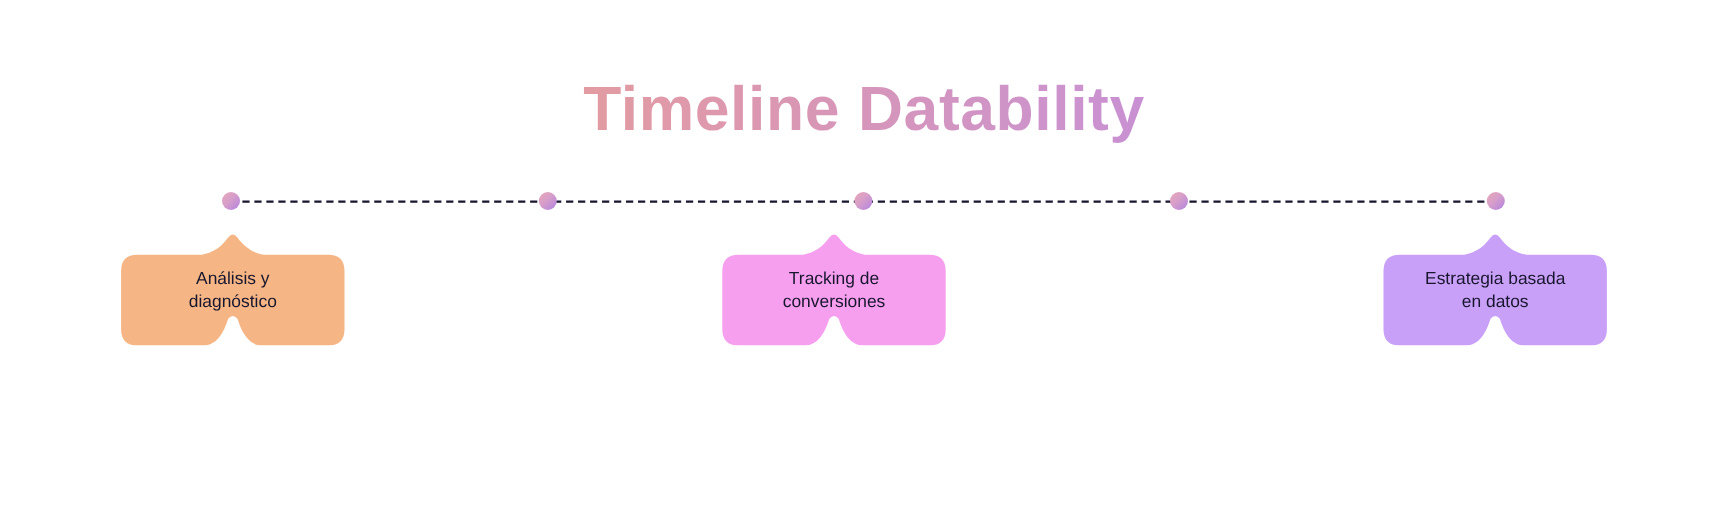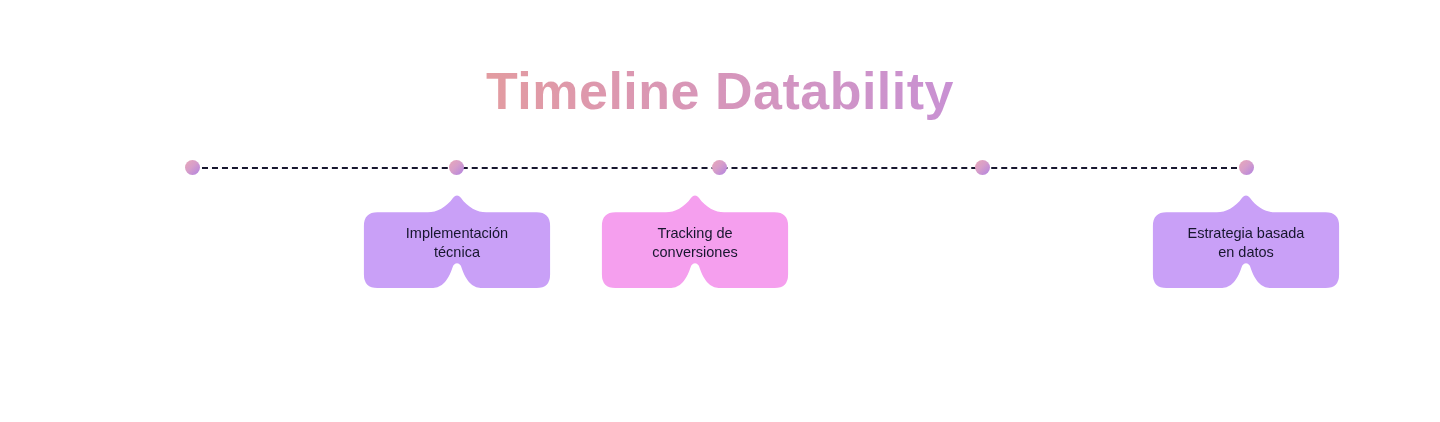--- a/index.html
+++ b/index.html
@@ -128,26 +128,26 @@
     <div id="dots-holder">
         <div class="dot" style="left: 0px;"></div>
         <div class="dot" style="left: 264px;"></div>
         <div class="dot" style="left: 527px;"></div>
         <div class="dot" style="left: 790px;"></div>
         <div class="dot" style="left: 1054px;"></div>
       </div>
   </div>
 
   <div class="cards" id="cards-holder">
-      <div class="card" style="left: 361px;">
+      <div class="card" style="left: 98px;">
         <svg viewBox="0 -3 192 99" width="192" height="96">
-          <path d="M 14 18 L 66 18 C 75 18 85 13 92 3 Q 96 -2 100 3 C 107 13 117 18 126 18 L 178 18 Q 192 18 192 32 L 192 82 Q 192 96 178 96 L 122 96 C 114 96 106 92 100 73 Q 96 68 92 73 C 86 92 78 96 70 96 L 14 96 Q 0 96 0 82 L 0 32 Q 0 18 14 18 Z" fill="#c9a0f7"></path>
+          <path d="M 14 18 L 66 18 C 75 18 85 13 92 3 Q 96 -2 100 3 C 107 13 117 18 126 18 L 178 18 Q 192 18 192 32 L 192 82 Q 192 96 178 96 L 122 96 C 114 96 106 92 100 73 Q 96 68 92 73 C 86 92 78 96 70 96 L 14 96 Q 0 96 0 82 L 0 32 Q 0 18 14 18 Z" fill="#f5b584"></path>
         </svg>
-        <div class="card-label" style="color: rgb(23, 22, 46);">Implementación
-técnica</div>
+        <div class="card-label" style="color: rgb(23, 22, 46);">Análisis y
+diagnóstico</div>
       </div>
       <div class="card" style="left: 599px;">
         <svg viewBox="0 -3 192 99" width="192" height="96">
           <path d="M 14 18 L 66 18 C 75 18 85 13 92 3 Q 96 -2 100 3 C 107 13 117 18 126 18 L 178 18 Q 192 18 192 32 L 192 82 Q 192 96 178 96 L 122 96 C 114 96 106 92 100 73 Q 96 68 92 73 C 86 92 78 96 70 96 L 14 96 Q 0 96 0 82 L 0 32 Q 0 18 14 18 Z" fill="#f59fee"></path>
         </svg>
         <div class="card-label" style="color: rgb(23, 22, 46);">Tracking de
 conversiones</div>
       </div>
       <div class="card" style="left: 1150px;">
         <svg viewBox="0 -3 192 99" width="192" height="96">

